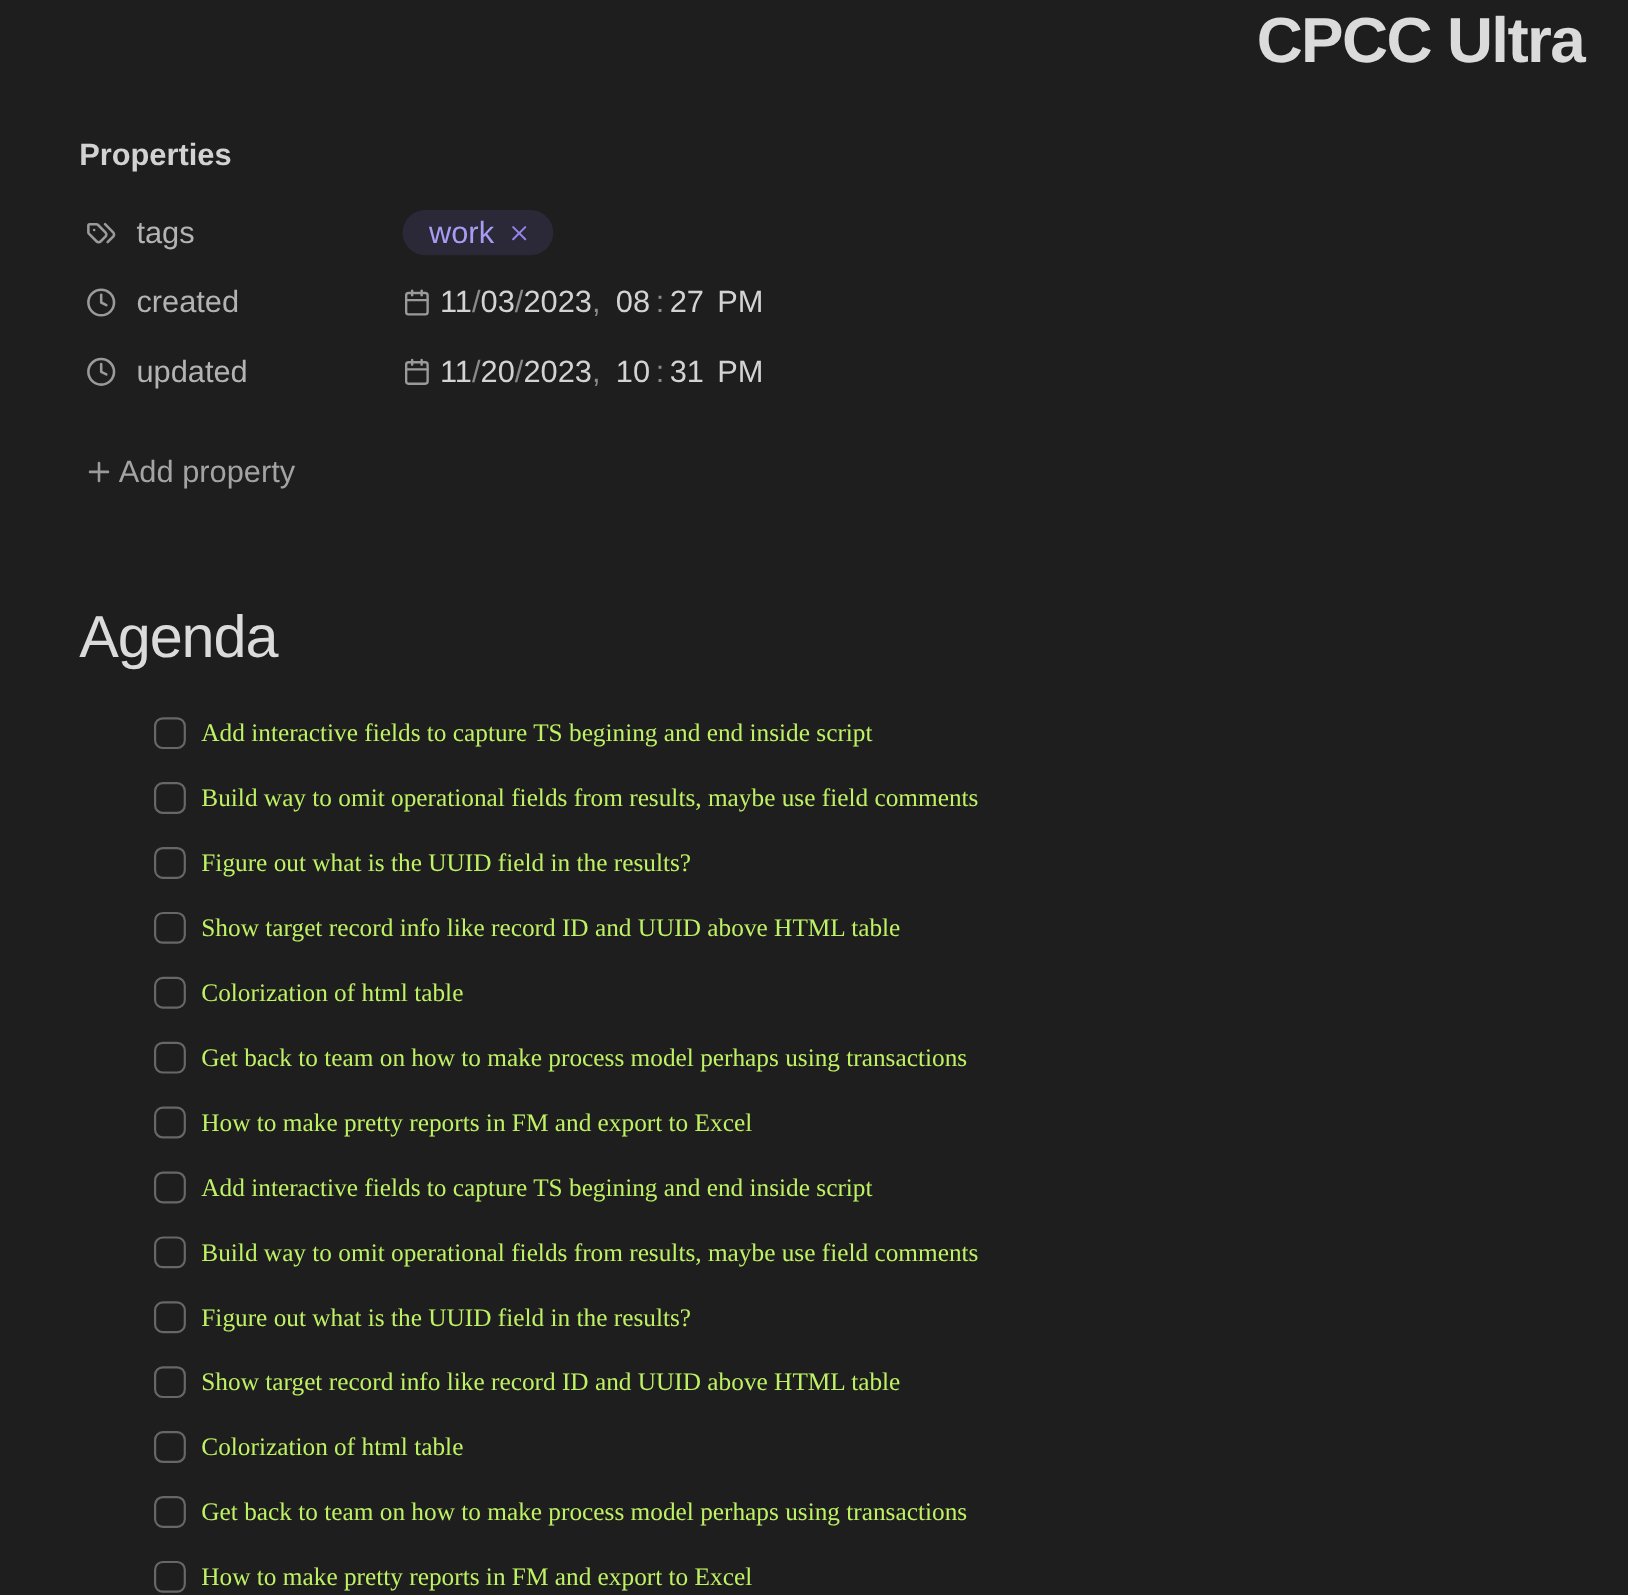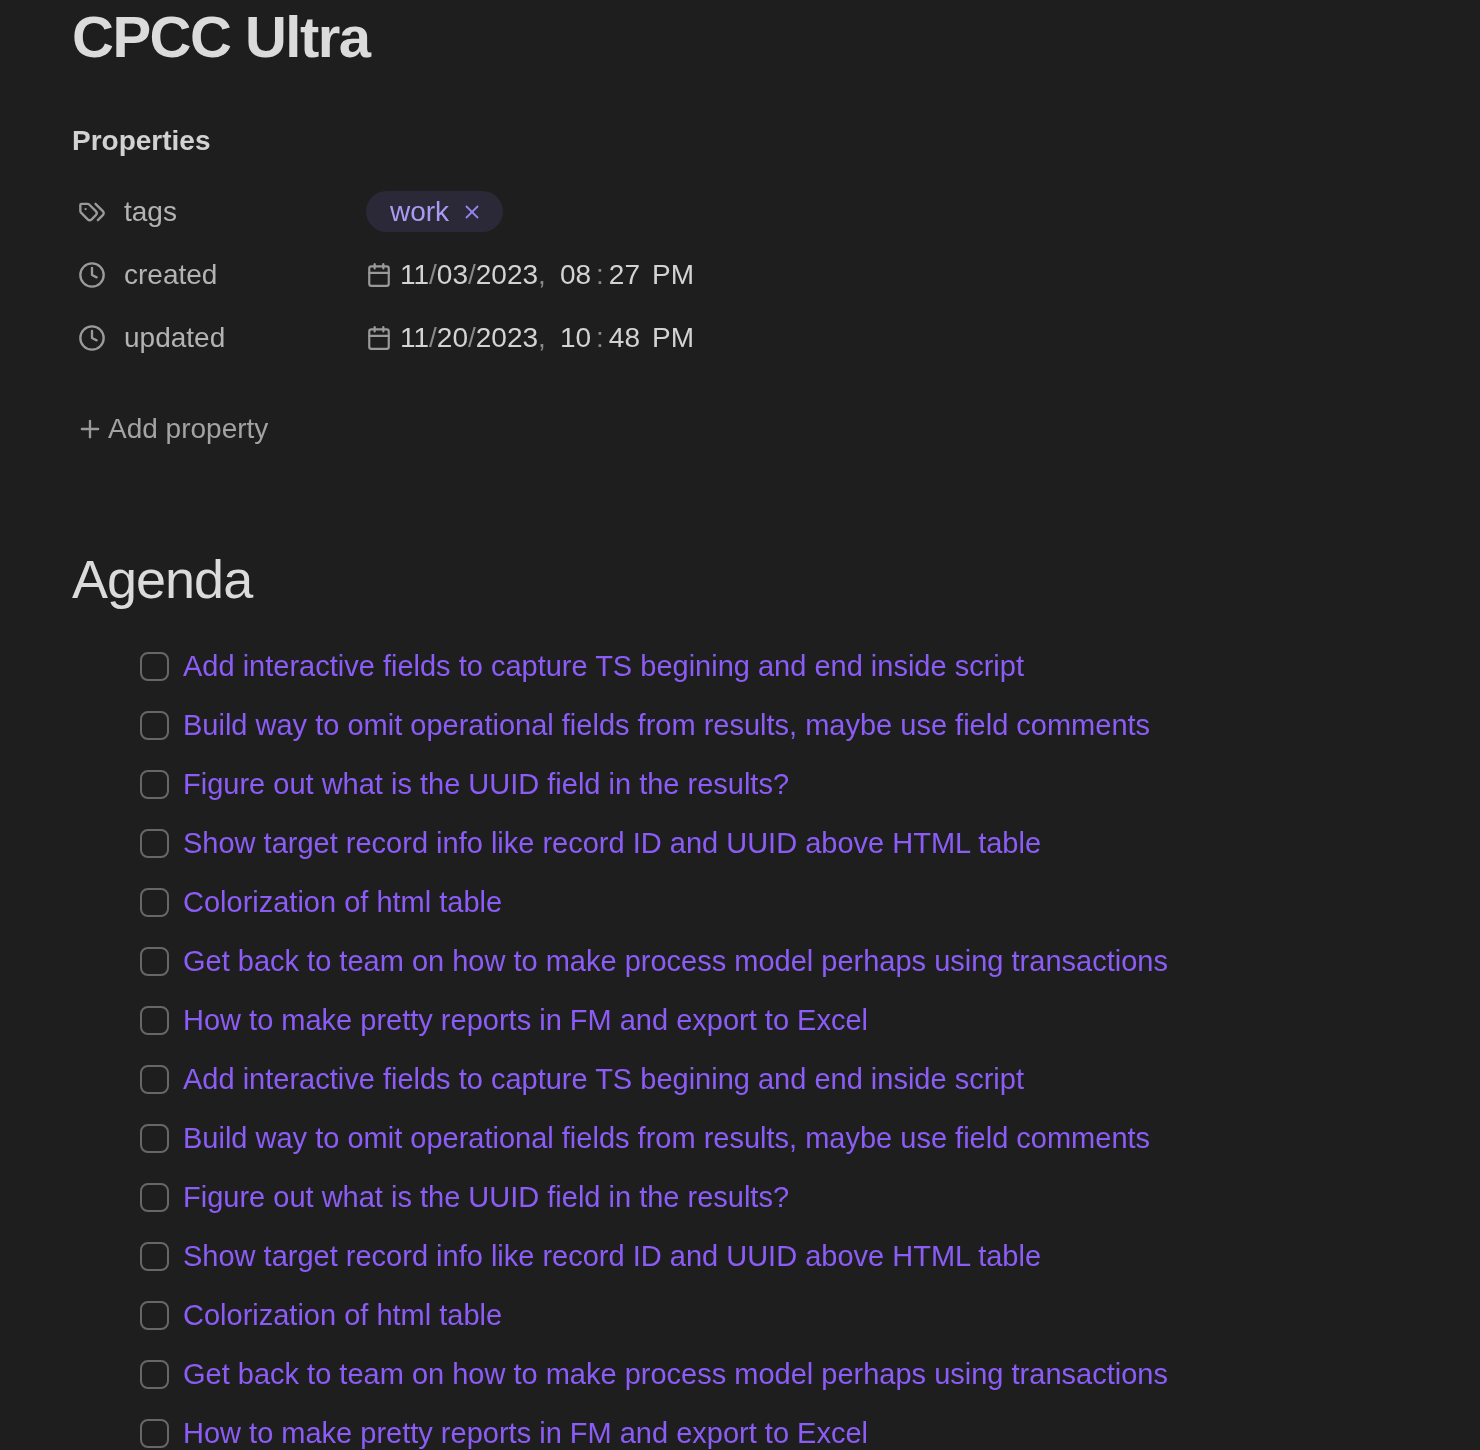--- a/index.html
+++ b/index.html
@@ -15,20 +15,21 @@
   .page { padding: 6px 40px 0 72px; }
 
   
   .note-title {
     margin: 0;
     font-size: 58px;
     line-height: 62px;
     font-weight: 700;
     letter-spacing: -1.5px;
     color: #dbdbdb;
+    text-align: right;
   }
 
   
   .props-heading {
     margin-top: 56px;
     font-size: 28px;
     line-height: 34px;
     font-weight: 600;
     color: #d2d2d2;
   }
@@ -114,24 +115,25 @@
     width: 29px;
     height: 29px;
     border: 2.5px solid #676767;
     border-radius: 8px;
     background: transparent;
     margin-right: 14px;
     flex-shrink: 0;
     cursor: pointer;
   }
   .task-text {
-    font-size: 29px;
+    font-size: 23px;
     line-height: 41px;
-    color: #8b5cf6;
+    color: #bef264;
     white-space: nowrap;
+    font-family: Liberation Serif, serif;
   }
 </style>
 </head>
 <body>
 
 <div class="page">
 
   <h1 class="note-title">CPCC Ultra</h1>
 
   <section>
@@ -198,21 +200,21 @@
         </div>
         <div class="prop-value date-value">
           <span class="icon">
             <svg width="26" height="26" viewBox="0 0 24 24" fill="none" stroke="currentColor" stroke-width="2" stroke-linecap="round" stroke-linejoin="round">
               <path d="M8 2v4"></path>
                 <path d="M16 2v4"></path>
                 <rect x="3" y="4" width="18" height="18" rx="2"></rect>
                 <path d="M3 10h18"></path>
             </svg>
           </span>
-          <span><span class="seg num">11</span><span class="seg sep">/</span><span class="seg num">20</span><span class="seg sep">/</span><span class="seg num">2023</span><span class="seg sep-comma">,</span><span class="seg num">10</span><span class="seg sep-colon">:</span><span class="seg num">48</span><span class="seg num-meridiem">PM</span></span>
+          <span><span class="seg num">11</span><span class="seg sep">/</span><span class="seg num">20</span><span class="seg sep">/</span><span class="seg num">2023</span><span class="seg sep-comma">,</span><span class="seg num">10</span><span class="seg sep-colon">:</span><span class="seg num">31</span><span class="seg num-meridiem">PM</span></span>
         </div>
       </div>
 
     </div>
 
     <div class="add-prop">
       <span class="icon">
         <svg width="28" height="28" viewBox="0 0 24 24" fill="none" stroke="currentColor" stroke-width="2" stroke-linecap="round" stroke-linejoin="round">
           <path d="M5 12h14"></path>
             <path d="M12 5v14"></path>

